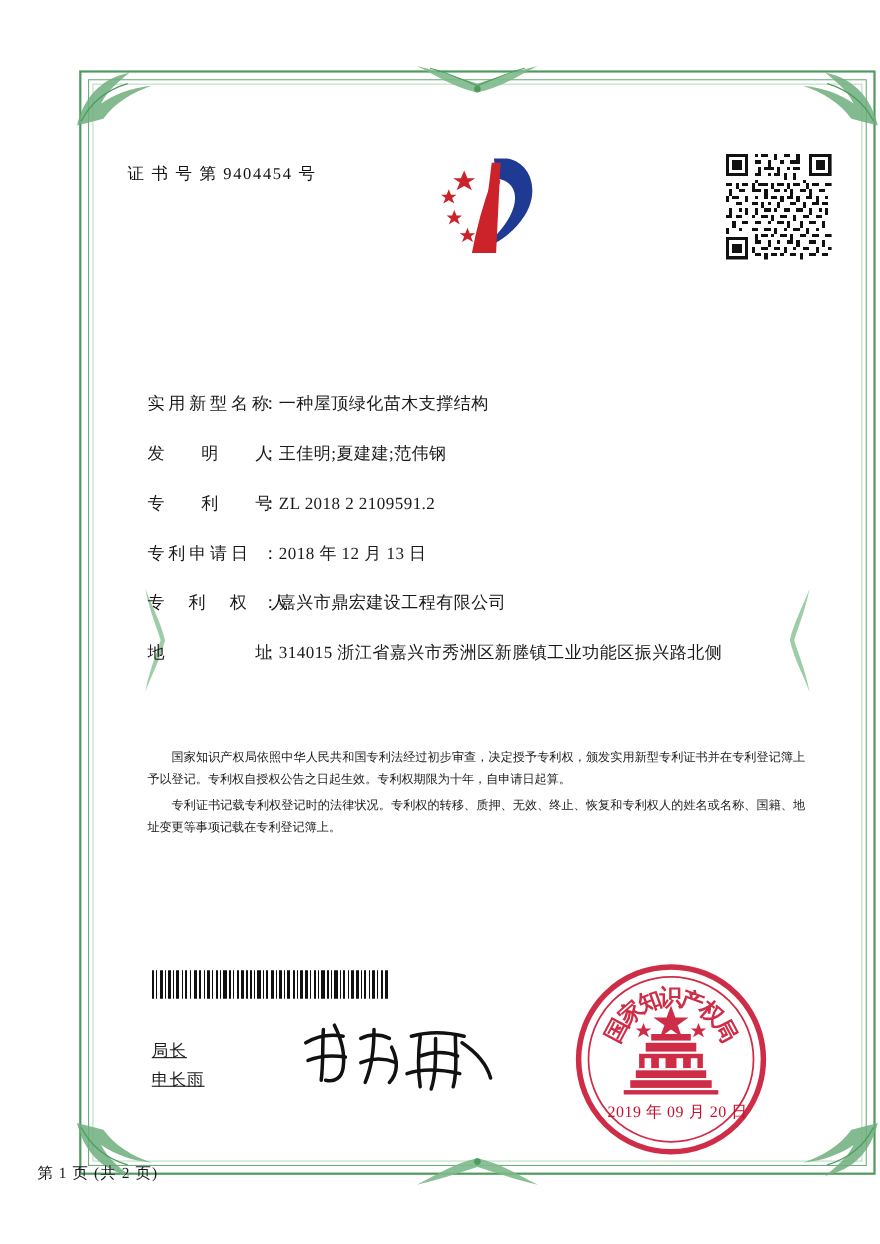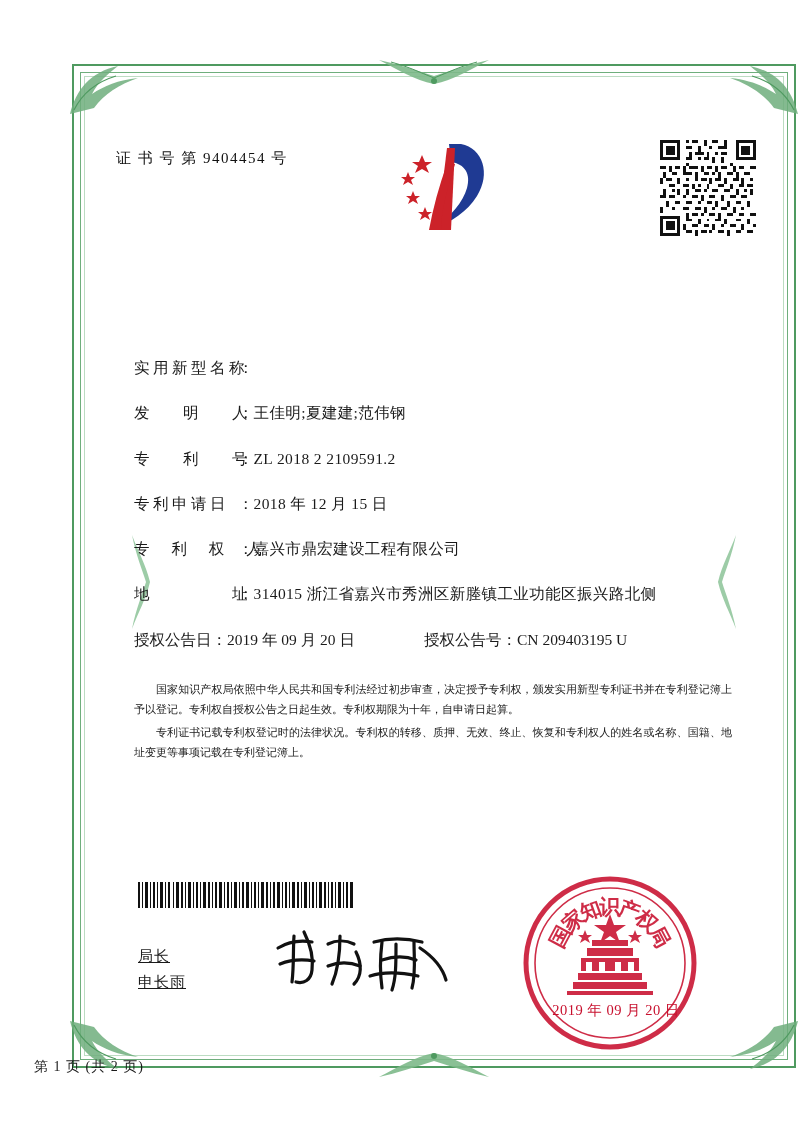--- a/index.html
+++ b/index.html
@@ -414,60 +414,53 @@
         <rect x="24" y="8" width="1" height="1"></rect>
     </g>
   </svg>
 
 
   <div class="fields">
 
     <div class="field-row">
       <span class="field-label sp3">实用新型名称</span>
       <span class="field-colon">：</span>
+      <span class="field-value">一种屋顶绿化苗木支撑结构</span>
     </div>
 
     <div class="field-row">
       <span class="field-label sp4">发　明　人</span>
       <span class="field-colon">：</span>
       <span class="field-value">王佳明;夏建建;范伟钢</span>
     </div>
 
     <div class="field-row">
       <span class="field-label sp4">专　利　号</span>
       <span class="field-colon">：</span>
       <span class="field-value">ZL 2018 2 2109591.2</span>
     </div>
 
     <div class="field-row">
       <span class="field-label sp3">专利申请日</span>
       <span class="field-colon">：</span>
-      <span class="field-value">2018 年 12 月 15 日</span>
+      <span class="field-value">2018 年 12 月 13 日</span>
     </div>
 
     <div class="field-row">
       <span class="field-label sp4">专 利 权 人</span>
       <span class="field-colon">：</span>
       <span class="field-value">嘉兴市鼎宏建设工程有限公司</span>
     </div>
 
     <div class="field-row">
       <span class="field-label sp5">地　　　址</span>
       <span class="field-colon">：</span>
       <span class="field-value">314015 浙江省嘉兴市秀洲区新塍镇工业功能区振兴路北侧</span>
     </div>
 
-    <div class="row-grant">
-      <div class="g1">
-        <span>授权公告日</span><span>：</span><span>2019 年 09 月 20 日</span>
-      </div>
-      <div class="g2">
-        <span>授权公告号</span><span>：</span><span>CN 209403195 U</span>
-      </div>
-    </div>
 
   </div>
 
   <div class="paras">
     <p>国家知识产权局依照中华人民共和国专利法经过初步审查，决定授予专利权，颁发实用新型专利证书并在专利登记簿上予以登记。专利权自授权公告之日起生效。专利权期限为十年，自申请日起算。</p>
     <p>专利证书记载专利权登记时的法律状况。专利权的转移、质押、无效、终止、恢复和专利权人的姓名或名称、国籍、地址变更等事项记载在专利登记簿上。</p>
   </div>
 
   <svg class="barcode" viewBox="0 0 215 26" shape-rendering="crispEdges">
     <g fill="#111">

